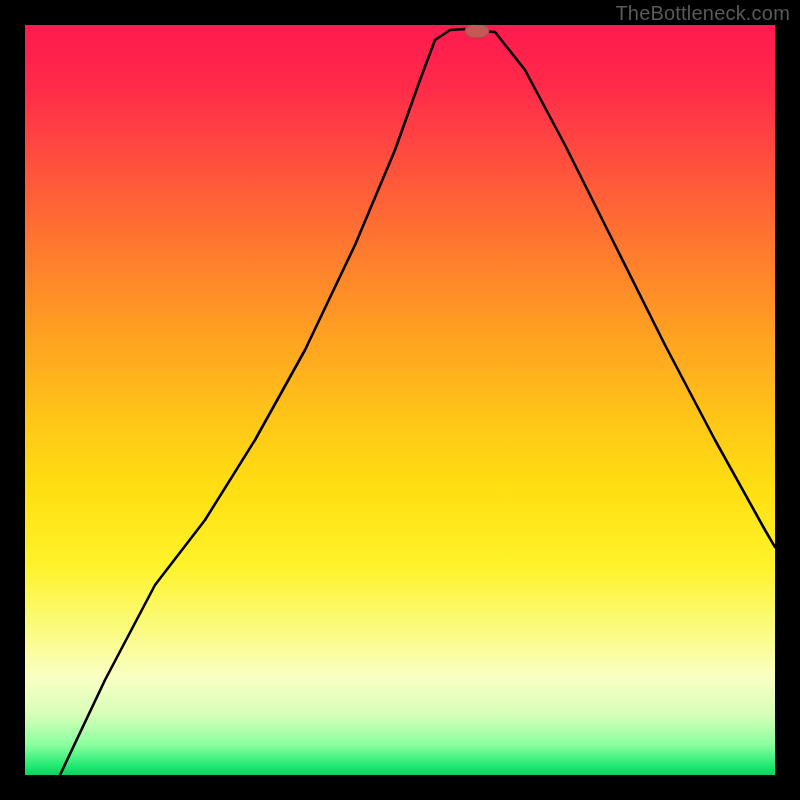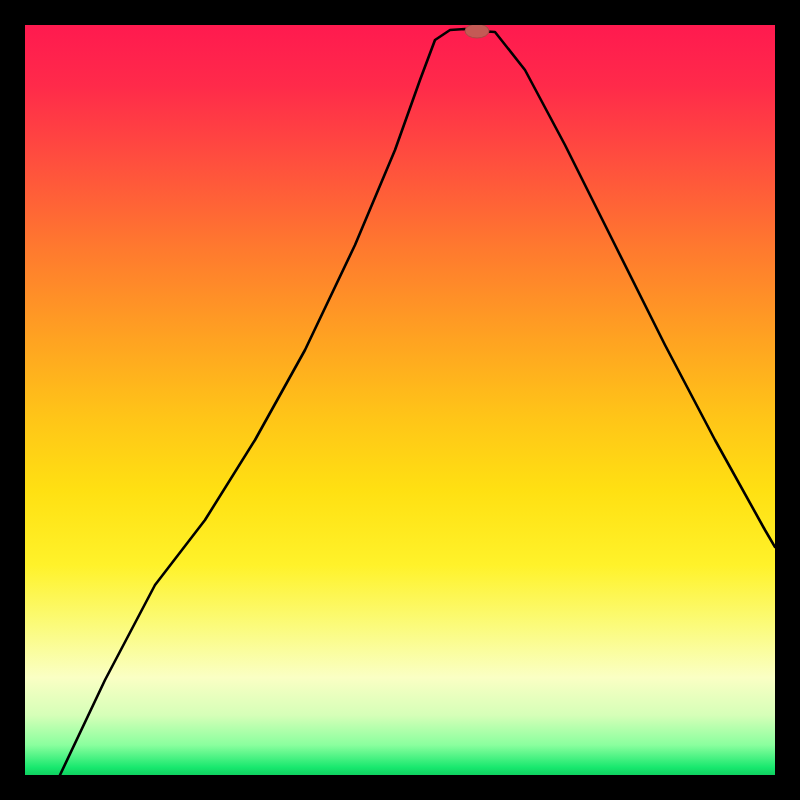--- a/index.html
+++ b/index.html
@@ -76,13 +76,14 @@
 </head>
 <body>
 
 <div class="frame">
   <div class="plot">
     <svg class="svg-layer" viewBox="0 0 750 750" preserveAspectRatio="none">
       <path id="curve-path" class="curve" d="M35 750 L80 655 L130 560 L180 495 L230 415 L280 325 L330 220 L370 125 L395 55 L410 15 L425 5 L440 4 L455 6 L470 7 L500 45 L540 120 L590 220 L640 320 L690 415 L740 505 L750 522"></path>
       <ellipse id="marker" class="marker" cx="452" cy="6" rx="12" ry="7"></ellipse>
     </svg>
   </div>
+  <div class="watermark">TheBottleneck.com</div>
 </div>
 
 </body></html>

